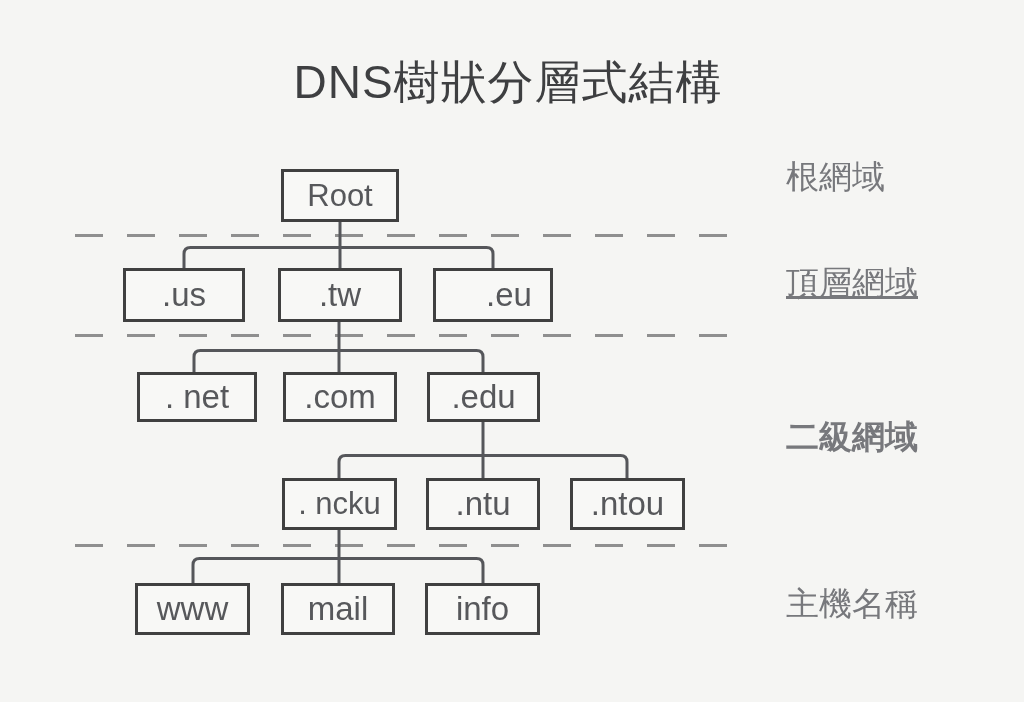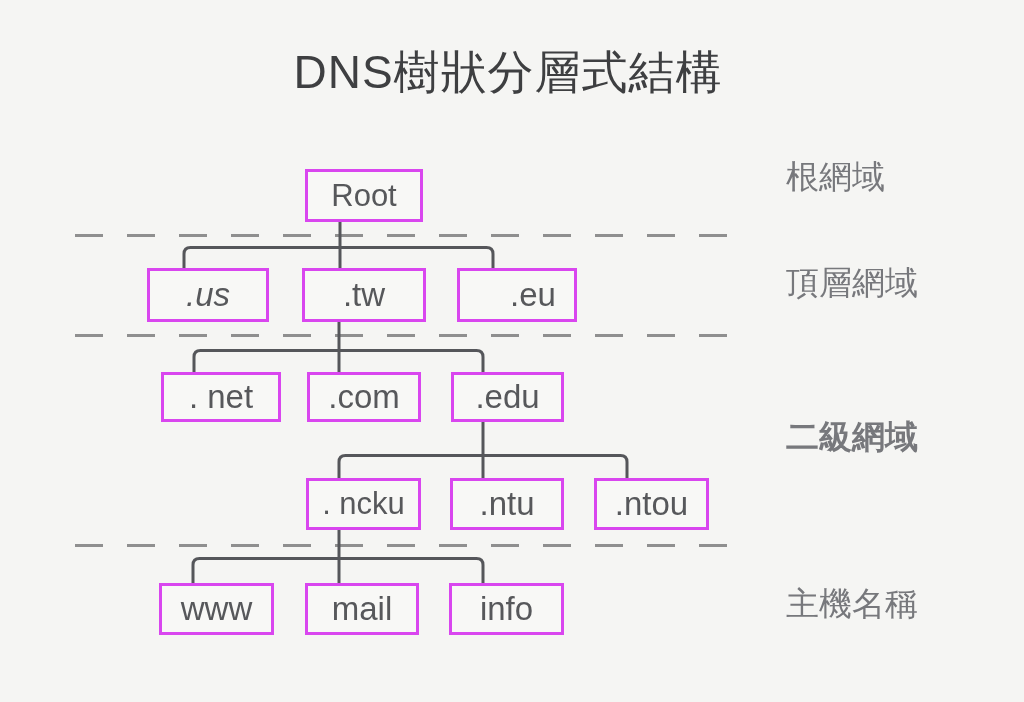--- a/index.html
+++ b/index.html
@@ -9,50 +9,49 @@
   }
   .canvas{
     position:relative;
     width:1024px;
     height:702px;
     background:#f5f5f3;
     overflow:hidden;
   }
   .title{
     position:absolute;
-    left:0; top:42px;
+    left:0; top:52px;
     width:1016px;
     margin:0;
     text-align:center;
     font-size:46px;
     font-weight:500;
     letter-spacing:1px;
     color:#3e3f41;
   }
   .connectors{
     position:absolute;
     left:0; top:0;
     width:1024px;
     height:702px;
   }
   .node{
     position:absolute;
     box-sizing:border-box;
-    border:3px solid #d946ef;
+    border:3px solid #404040;
     background:#f8f8f6;
     color:#57585b;
     font-size:33px;
     display:flex;
     align-items:center;
     justify-content:center;
     white-space:pre;
-    margin-left:24px;
   }
   .n-root{left:281px;top:169px;width:118px;height:53px;font-size:31px;}
-  .n-us  {left:123px;top:268px;width:122px;height:54px;font-style:italic;}
+  .n-us  {left:123px;top:268px;width:122px;height:54px;}
   .n-tw  {left:278px;top:268px;width:124px;height:54px;}
   .n-eu  {left:433px;top:268px;width:120px;height:54px;padding-left:32px;}
   .n-net {left:137px;top:372px;width:120px;height:50px;}
   .n-com {left:283px;top:372px;width:114px;height:50px;}
   .n-edu {left:427px;top:372px;width:113px;height:50px;}
   .n-ncku{left:282px;top:478px;width:115px;height:52px;font-size:31px;}
   .n-ntu {left:426px;top:478px;width:114px;height:52px;}
   .n-ntou{left:570px;top:478px;width:115px;height:52px;}
   .n-www {left:135px;top:583px;width:115px;height:52px;}
   .n-mail{left:281px;top:583px;width:114px;height:52px;}
@@ -60,21 +59,21 @@
   .level-label{
     position:absolute;
     left:786px;
     height:44px;
     line-height:44px;
     font-size:33px;
     color:#77787c;
     white-space:nowrap;
   }
   .ll-root{top:155px;}
-  .ll-tld {top:261px;}
+  .ll-tld {top:261px;text-decoration:underline;}
   .ll-sld {top:415px;font-weight:bold;}
   .ll-host{top:582px;}
 </style>
 </head>
 <body>
 
 <div class="canvas">
 
   <h1 class="title">DNS樹狀分層式結構</h1>
 

